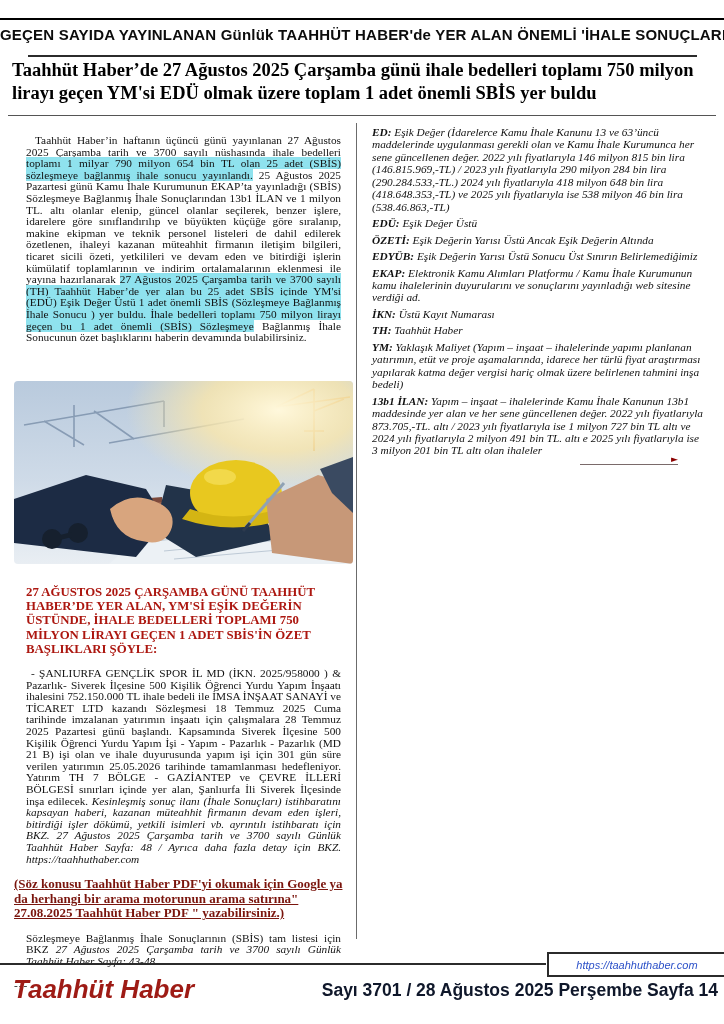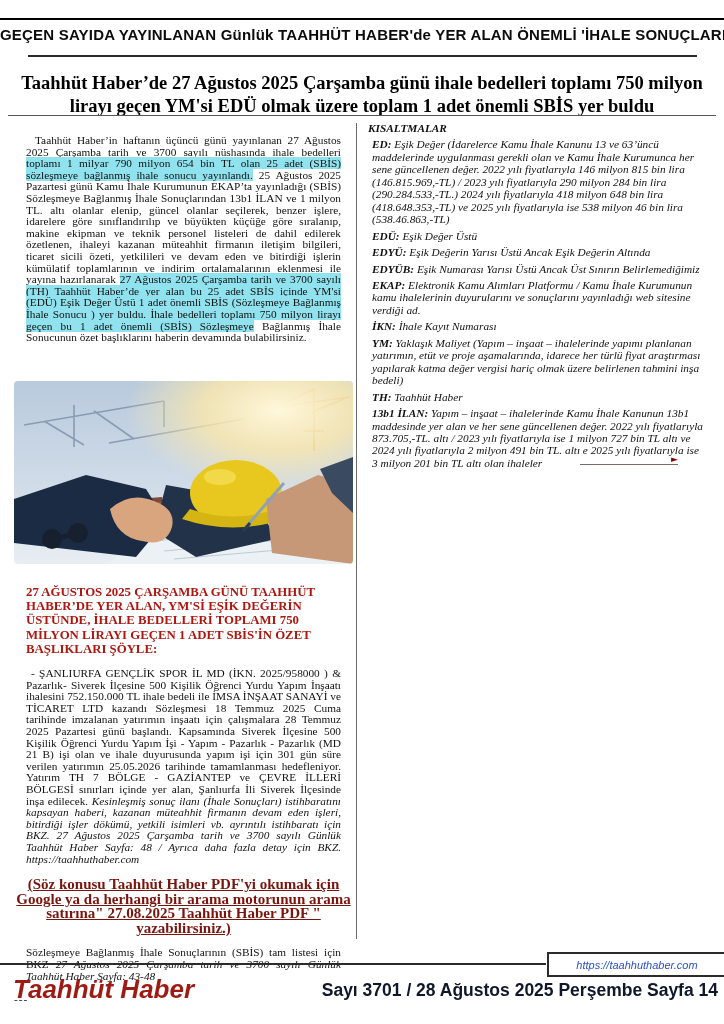--- a/index.html
+++ b/index.html
@@ -8,21 +8,21 @@
     font-family:"Liberation Serif","DejaVu Serif",serif;color:#111;
     overflow:hidden;
   }
   .abs{position:absolute;}
   
   .rule-top{top:18px;left:0;width:724px;height:2px;background:#000;}
   .banner{top:26px;left:0;width:724px;text-align:center;
     font-family:"Liberation Sans","DejaVu Sans",sans-serif;font-weight:bold;
     font-size:15px;letter-spacing:.2px;color:#0c0c0c;white-space:nowrap;}
   .rule-banner{top:55px;left:28px;width:669px;height:2px;background:#2b2b2b;}
-  .headline{top:72px;left:12px;width:700px;text-align:center;font-weight:bold;
+  .headline{top:59px;left:12px;width:700px;text-align:left;font-weight:bold;
     font-size:18.5px;line-height:23px;color:#000;}
   .rule-headline{top:115px;left:8px;width:708px;height:1px;background:#555;}
 
   
   .col-left{top:123px;left:14px;width:339px;}
   .col-divider{top:123px;left:356px;width:1px;height:816px;background:#6b6b6b;}
   .col-right{top:122px;left:368px;width:343px;font-style:italic;
     font-size:11.3px;line-height:12.45px;text-align:left;}
 
   p.body{margin:12px;font-size:11.3px;line-height:11.6px;text-align:justify;}
@@ -32,22 +32,22 @@
   .run-it{font-style:italic;}
 
   .photo{position:absolute;top:258px;left:0;width:339px;height:183px;
     border-radius:4px;overflow:hidden;}
   .photo svg{display:block;width:100%;height:100%;}
 
   .block2{position:absolute;top:450px;left:0;width:339px;}
   .section-heading{margin:12px;font-weight:bold;font-size:12.8px;line-height:14.2px;
     color:var(--heading_red);text-align:left;}
   .p2{text-indent:5px;}
-  .notice{margin:2px 0 0 0;font-weight:bold;font-size:15px;line-height:14.6px;
-    color:var(--notice_red);text-decoration:underline;text-align:center;}
+  .notice{margin:2px 0 0 0;font-weight:bold;font-size:13px;line-height:14.6px;
+    color:var(--notice_red);text-decoration:underline;text-align:left;}
   .p3{margin-top:12px;text-align:left;}
   .dashes{font-size:11.3px;line-height:11.6px;margin-top:1px;letter-spacing:1px;}
 
   .abbr-title{font-weight:bold;margin:0;}
   .entry{margin:4px;}
   .entry .term{font-weight:bold;}
 
   .cont-rule{top:464px;left:580px;width:98px;height:1px;background:#7a6a6a;}
   .cont-arrow{top:454px;left:671px;font-size:9px;color:#8B0000;
     font-family:"DejaVu Sans",sans-serif;}
@@ -128,30 +128,29 @@
     <p class="body p2"><span class="run-plain">- ŞANLIURFA GENÇLİK SPOR İL MD (İKN. 2025/958000 ) &amp; Pazarlık- Siverek İlçesine 500 Kişilik Öğrenci Yurdu Yapım İnşaatı ihalesini 752.150.000 TL ihale bedeli ile İMSA İNŞAAT SANAYİ ve TİCARET LTD kazandı Sözleşmesi  18 Temmuz 2025 Cuma tarihinde imzalanan yatırımın inşaatı için çalışmalara 28 Temmuz 2025 Pazartesi günü başlandı. Kapsamında Siverek İlçesine 500 Kişilik Öğrenci Yurdu Yapım İşi - Yapım - Pazarlık - Pazarlık (MD 21 B) işi olan ve ihale duyurusunda yapım işi için 301 gün süre verilen yatırımın 25.05.2026 tarihinde tamamlanması hedefleniyor. Yatırım TH 7 BÖLGE - GAZİANTEP ve ÇEVRE İLLERİ BÖLGESİ sınırları içinde yer alan, Şanlıurfa İli Siverek İlçesinde  inşa edilecek. </span><span class="run-it">Kesinleşmiş sonuç ilanı (İhale Sonuçları) istihbaratını kapsayan haberi, kazanan müteahhit firmanın devam eden işleri, bitirdiği işler dökümü, yetkili isimleri vb. ayrıntılı istihbaratı için BKZ. 27 Ağustos 2025 Çarşamba tarih ve 3700 sayılı Günlük Taahhüt Haber Sayfa: 48 / Ayrıca daha fazla detay için BKZ. https://taahhuthaber.com</span></p>
     <p class="notice">(Söz konusu Taahhüt Haber PDF'yi okumak için Google ya da herhangi bir arama motorunun arama satırına" 27.08.2025 Taahhüt Haber PDF " yazabilirsiniz.)</p>
     <p class="body p3"><span class="run-plain">Sözleşmeye Bağlanmış İhale Sonuçlarının (SBİS) tam listesi için BKZ </span><span class="run-it">27 Ağustos 2025 Çarşamba tarih ve 3700 sayılı Günlük Taahhüt Haber Sayfa: 43-48</span></p>
     <div class="dashes">---</div>
   </div>
 </div>
 
 <div class="abs col-divider"></div>
 
 <div class="abs col-right">
-  <p class="abbr-title">KISALTMALAR</p>
   <div>
       <div class="entry"><span class="term">ED: </span><span>Eşik Değer (İdarelerce Kamu İhale Kanunu 13 ve 63’üncü maddelerinde uygulanması gerekli olan ve Kamu İhale Kurumunca her sene güncellenen değer. 2022 yılı fiyatlarıyla  146 milyon 815 bin lira (146.815.969,-TL) / 2023 yılı fiyatlarıyla 290 milyon 284 bin lira (290.284.533,-TL.) 2024 yılı fiyatlarıyla  418 milyon 648 bin lira (418.648.353,-TL) ve 2025 yılı fiyatlarıyla ise  538  milyon 46  bin lira (538.46.863,-TL)</span></div>
       <div class="entry"><span class="term">EDÜ: </span><span>Eşik Değer Üstü</span></div>
-      <div class="entry"><span class="term">EDYÜ: </span><span>Eşik Değerin Yarısı Üstü Ancak Eşik Değerin Altında</span></div>
-      <div class="entry"><span class="term">EDYÜB: </span><span>Eşik Numarası Yarısı Üstü Ancak Üst Sınırın Belirlemediğimiz</span></div>
+      <div class="entry"><span class="term">ÖZETİ: </span><span>Eşik Değerin Yarısı Üstü Ancak Eşik Değerin Altında</span></div>
+      <div class="entry"><span class="term">EDYÜB: </span><span>Eşik Değerin Yarısı Üstü Sonucu Üst Sınırın Belirlemediğimiz</span></div>
       <div class="entry"><span class="term">EKAP: </span><span>Elektronik Kamu Alımları Platformu / Kamu İhale Kurumunun kamu ihalelerinin duyurularını ve sonuçlarını yayınladığı web sitesine verdiği ad.</span></div>
-      <div class="entry"><span class="term">İKN: </span><span>İhale Kayıt Numarası</span></div>
+      <div class="entry"><span class="term">İKN: </span><span>Üstü Kayıt Numarası</span></div>
+      <div class="entry"><span class="term">TH: </span><span>Taahhüt Haber</span></div>
       <div class="entry"><span class="term">YM: </span><span>Yaklaşık Maliyet (Yapım – inşaat – ihalelerinde yapımı planlanan yatırımın, etüt ve proje aşamalarında, idarece her türlü fiyat araştırması yapılarak katma değer vergisi hariç olmak üzere belirlenen tahmini inşa bedeli)</span></div>
-      <div class="entry"><span class="term">TH: </span><span>Taahhüt Haber</span></div>
       <div class="entry"><span class="term">13b1 İLAN: </span><span>Yapım – inşaat – ihalelerinde Kamu İhale Kanunun 13b1 maddesinde yer alan ve her sene güncellenen değer. 2022 yılı fiyatlarıyla 873.705,-TL. altı / 2023 yılı fiyatlarıyla ise 1 milyon 727 bin TL altı ve 2024 yılı fiyatlarıyla  2 milyon 491 bin TL. altı e 2025 yılı fiyatlarıyla ise 3 milyon 201 bin  TL altı olan ihaleler</span></div>
     </div>
 </div>
 
 <div class="abs cont-rule"></div>
 <div class="abs cont-arrow">►</div>
 
 <div class="abs footer-rule"></div>
 <div class="abs link-box">
   <span>https://taahhuthaber.com</span>

